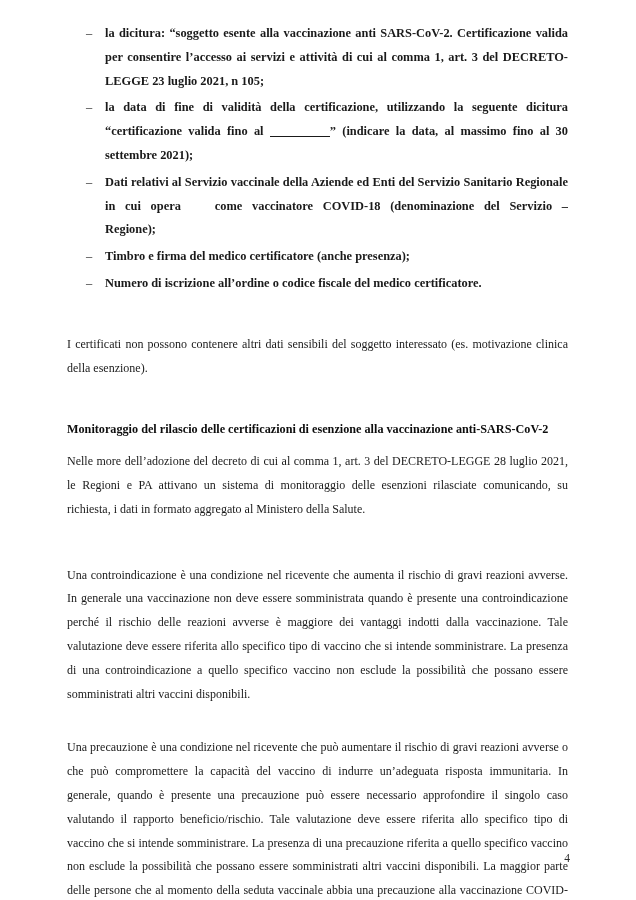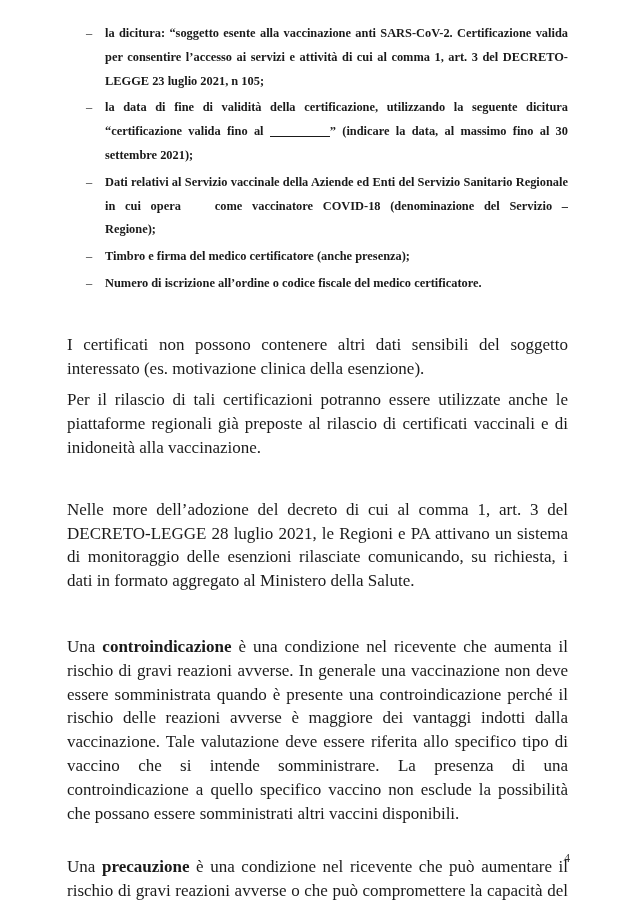--- a/index.html
+++ b/index.html
@@ -64,35 +64,35 @@
   }
   
   .blank-gap {
     display: inline-block;
     width: 34px;
   }
 
   
   p.body {
     margin: 0;
-    font-size: 17px;
+    font-size: 12px;
     line-height: 23.8px;
     text-align: justify;
     text-justify: inter-word;
     color: #1a1a1a;
   }
   .hdr {
     margin: 0;
     font-size: 12.2px;
     line-height: 23.8px;
     font-weight: bold;
     text-align: left;
     color: #0d0d0d;
   }
-  b, strong { font-weight: bold; }
+  b, strong { font-weight: normal; }
 
   
   .sp-8  { height: 8px; }
   .sp-30 { height: 30px; }
   .sp-34 { height: 34px; }
 
   
   .page-number {
     position: absolute;
     right: 66px;
@@ -137,24 +137,24 @@
       </li>
 
     </ul>
 
     <div class="sp-34"></div>
 
     <p class="body">I certificati non possono contenere altri dati sensibili del soggetto interessato (es. motivazione clinica della esenzione).</p>
 
     <div class="sp-8"></div>
 
-    <p class="body">Per il rilascio di tali certificazioni potranno essere utilizzate anche le piattaforme regionali già preposte al rilascio di certificati vaccinali e di inidoneità alla vaccinazione.</p>
 
     <div class="sp-30"></div>
 
+    <p class="hdr">Monitoraggio del rilascio delle certificazioni di esenzione alla vaccinazione anti-SARS-CoV-2</p>
 
     <div class="sp-8"></div>
 
     <p class="body">Nelle more dell’adozione del decreto di cui al comma 1, art. 3 del DECRETO-LEGGE 28 luglio 2021, le Regioni e PA attivano un sistema di monitoraggio delle esenzioni rilasciate comunicando, su richiesta, i dati in formato aggregato al Ministero della Salute.</p>
 
     <div class="sp-34"></div>
 
 
     <div class="sp-8"></div>
 

